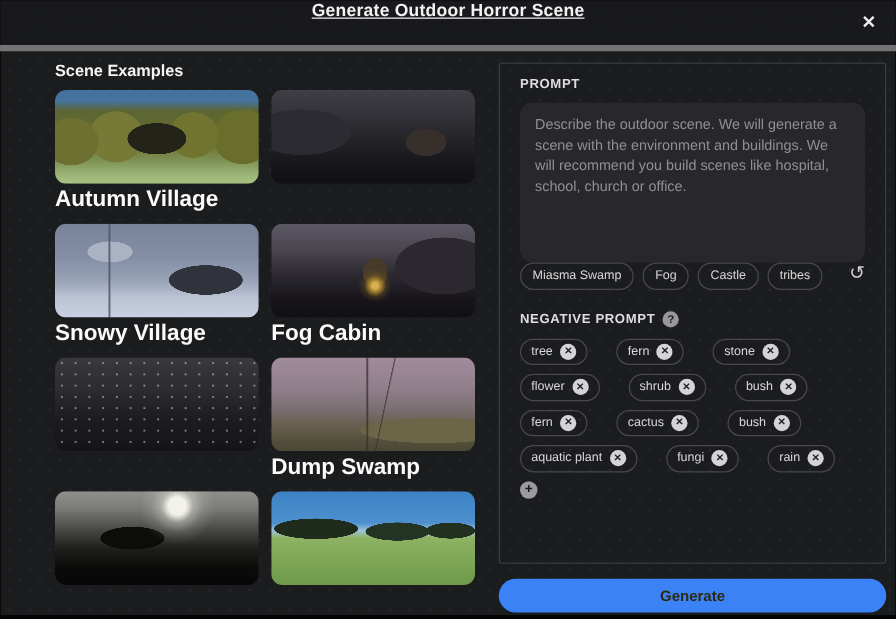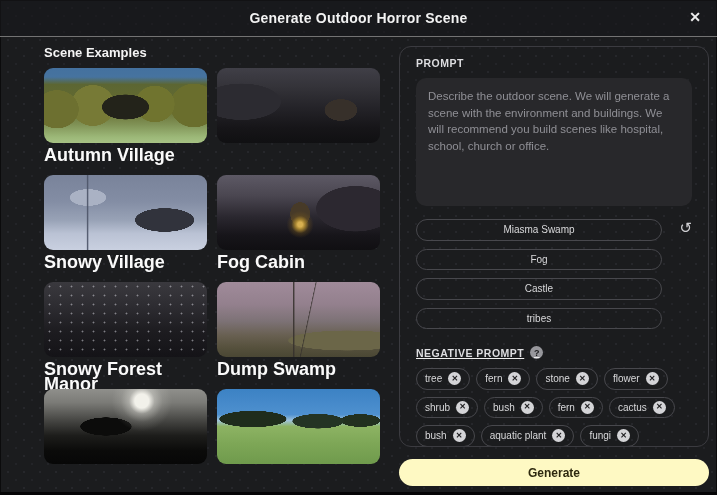--- a/index.html
+++ b/index.html
@@ -9,22 +9,22 @@
     background-color:#1b1c1e;
     background-image:
       radial-gradient(circle, #26272b 1px, transparent 1.4px),
       radial-gradient(circle, #232428 1px, transparent 1.4px);
     background-size:16px 16px,16px 16px;
     background-position:0 0,8px 8px;
     box-shadow:inset 0 -3px 0 #050506, inset 0 0 0 1px #0b0b0c;
     color:#eee;
   }
   .header{
-    height:36px;display:flex;align-items:center;justify-content:center;
-    position:relative;border-bottom:1px solid #737373;background:rgba(24,24,26,.6);
+    height:36px;display:flex;align-items:flex-start;justify-content:center;
+    position:relative;border-bottom:5px solid #737373;background:rgba(24,24,26,.6);text-decoration:underline;
   }
   .title{font-size:14px;font-weight:bold;color:#f2f2f2;letter-spacing:.2px;}
   .close-btn{
     position:absolute;right:10px;top:5px;width:24px;height:24px;
     background:none;border:none;color:#ececec;font-size:14px;font-weight:bold;
     cursor:pointer;display:flex;align-items:center;justify-content:center;padding:0;
   }
   .main{display:flex;padding:0 8px;}
   
   .scenes{width:346px;flex:none;padding-top:8px;margin-left:36px;}
@@ -67,48 +67,48 @@
     radial-gradient(circle at 60% 16%, #f2f1ea 0 6%, rgba(242,241,234,.4) 11%, rgba(242,241,234,.12) 18%, transparent 26%),
     radial-gradient(ellipse 26% 20% at 38% 50%, #0c0c0b 0 60%, transparent 61%),
     linear-gradient(180deg,#8f8f8b 0%,#7b7b77 18%,#4a4a47 40%,#1d1d1b 62%,#0b0b0a 82%,#070707 100%);}
   .t8{background:
     radial-gradient(ellipse 34% 18% at 22% 40%, #1f2c1c 0 60%, transparent 61%),
     radial-gradient(ellipse 26% 16% at 62% 43%, #243424 0 60%, transparent 61%),
     radial-gradient(ellipse 20% 14% at 88% 42%, #22301f 0 60%, transparent 61%),
     linear-gradient(180deg,#3c82c4 0%,#4e90cf 34%,#9fc3da 42%,#8db363 50%,#7ea757 72%,#6f9a4c 100%);}
   
   .right{flex:1;margin-left:9px;padding-top:9px;display:flex;flex-direction:column;height:449px;box-sizing:border-box;}
-  .panel{border:1px solid #3b3b40;border-radius:12px;padding:10px 16px 14px;flex:1;overflow:hidden;}
+  .panel{border:1px solid #3b3b40;border-radius:2px;padding:10px 16px 14px;flex:1;overflow:hidden;}
   .section-label{font-size:10.5px;font-weight:bold;letter-spacing:.5px;color:#dddde0;}
   .prompt-textarea{
     margin-top:9px;width:100%;height:128px;background:#28282b;border:none;border-radius:10px;
     padding:10px 12px;color:#cfcfd2;font-size:11.5px;line-height:1.45;resize:none;
     box-sizing:border-box;font-family:inherit;outline:none;display:block;
   }
   .prompt-textarea::placeholder{color:#8f8f95;}
-  .sugg-wrap{position:relative;margin-top:13px;padding-right:30px;display:flex;flex-wrap:wrap;gap:8px 7px;flex-direction:column;}
+  .sugg-wrap{position:relative;padding-right:30px;display:flex;flex-wrap:wrap;gap:8px 7px;}
   .chip{
     border:1px solid #48484d;border-radius:11px;padding:3px 9px;font-size:10px;
     color:#d8d8da;background:transparent;line-height:1.35;font-family:inherit;cursor:pointer;
   }
   .refresh-btn{position:absolute;right:0;top:1px;background:none;border:none;color:#cfcfd2;
     font-size:15px;line-height:1;cursor:pointer;padding:0;}
-  .neg-header{display:flex;align-items:center;gap:6px;margin:17px 0 9px 0;text-decoration:underline;}
+  .neg-header{display:flex;align-items:center;gap:6px;margin:17px 0 9px 0;}
   .help-icon{width:13px;height:13px;border-radius:50%;background:#97979c;color:#1c1c1e;
     font-size:9px;font-weight:bold;display:inline-flex;align-items:center;justify-content:center;}
-  .neg-wrap{display:flex;flex-wrap:wrap;gap:7px 6px;align-items:center;}
+  .neg-wrap{display:flex;flex-wrap:wrap;gap:7px 23px;align-items:center;}
   .chip.neg{display:inline-flex;align-items:center;gap:6px;padding:3px 8px;cursor:default;}
   .xicon{width:13px;height:13px;border-radius:50%;background:#d4d4d7;color:#1b1b1d;font-size:8px;
     font-weight:bold;display:inline-flex;align-items:center;justify-content:center;border:none;
     padding:0;line-height:1;cursor:pointer;}
   .add-btn{width:14px;height:14px;border-radius:50%;background:#9b9b9f;color:#1b1b1d;font-size:11px;
     font-weight:bold;display:inline-flex;align-items:center;justify-content:center;border:none;
     padding:0;line-height:1;cursor:pointer;}
   .generate-btn{
-    margin-top:12px;height:27px;border-radius:14px;background:#fef9c3;color:#2e290f;
+    margin-top:12px;height:27px;border-radius:14px;background:#3b82f6;color:#2e290f;
     font-weight:bold;font-size:12px;border:none;width:100%;font-family:inherit;cursor:pointer;
   }
 </style>
 </head>
 <body>
 
 <div class="header">
   <div class="title">Generate Outdoor Horror Scene</div>
   <button class="close-btn">
     <span>✕</span>
@@ -130,21 +130,20 @@
       <div class="card">
         <div class="thumb t3"></div>
         <div class="scene-label">Snowy Village</div>
       </div>
       <div class="card">
         <div class="thumb t4"></div>
         <div class="scene-label">Fog Cabin</div>
       </div>
       <div class="card">
         <div class="thumb t5"></div>
-        <div class="scene-label">Snowy Forest Manor</div>
       </div>
       <div class="card">
         <div class="thumb t6"></div>
         <div class="scene-label">Dump Swamp</div>
       </div>
       <div class="card">
         <div class="thumb t7"></div>
         <div class="scene-label"></div>
       </div>
       <div class="card">

